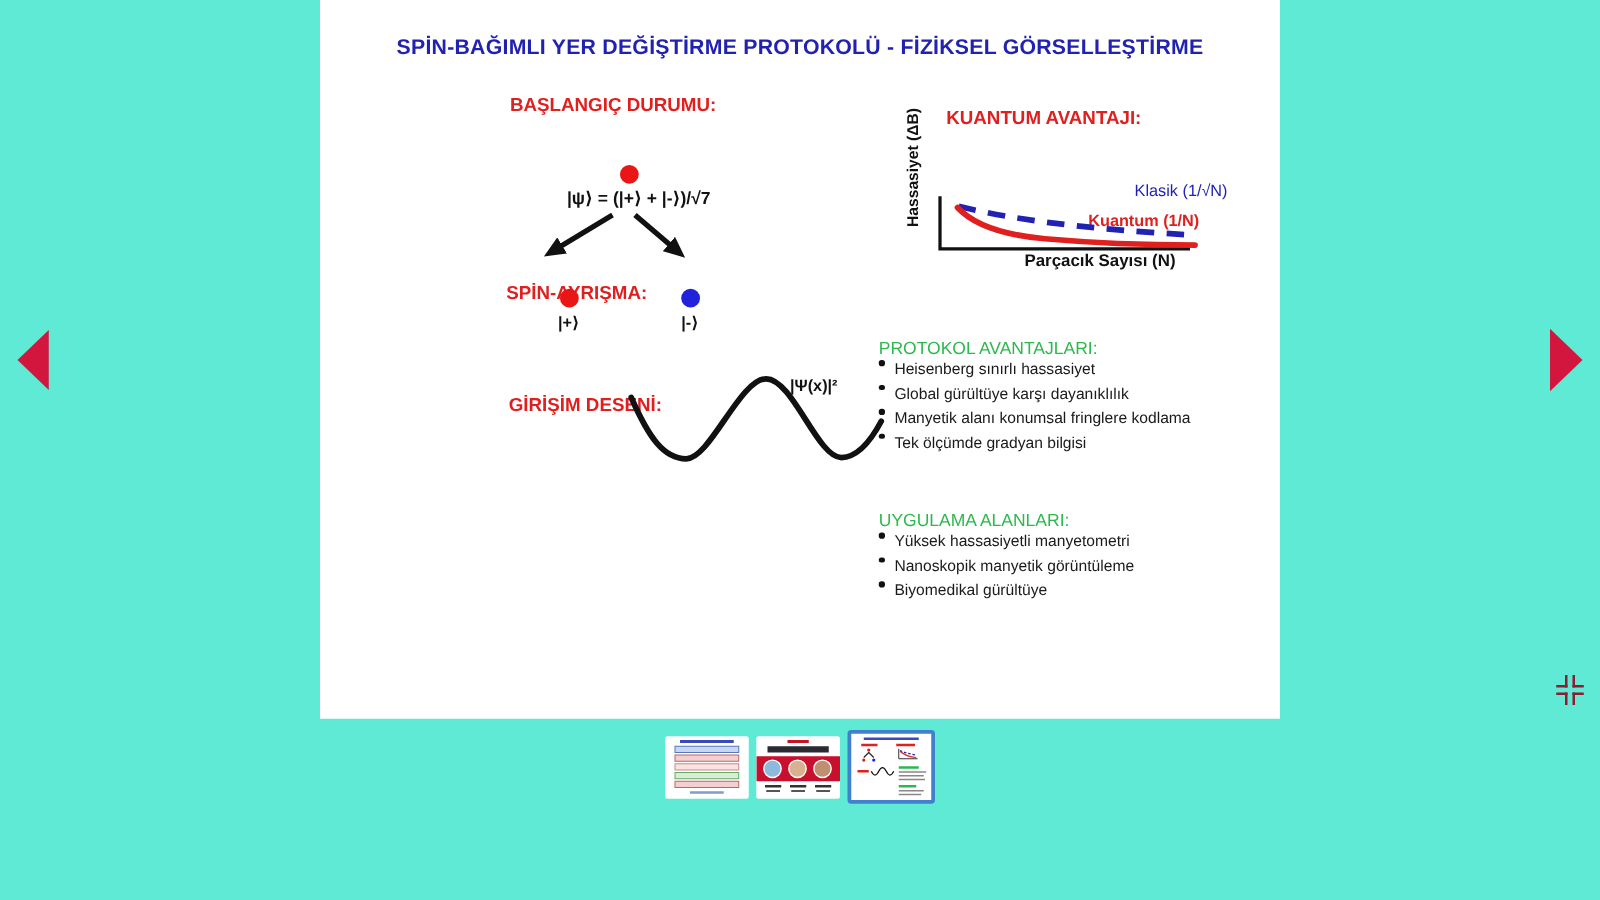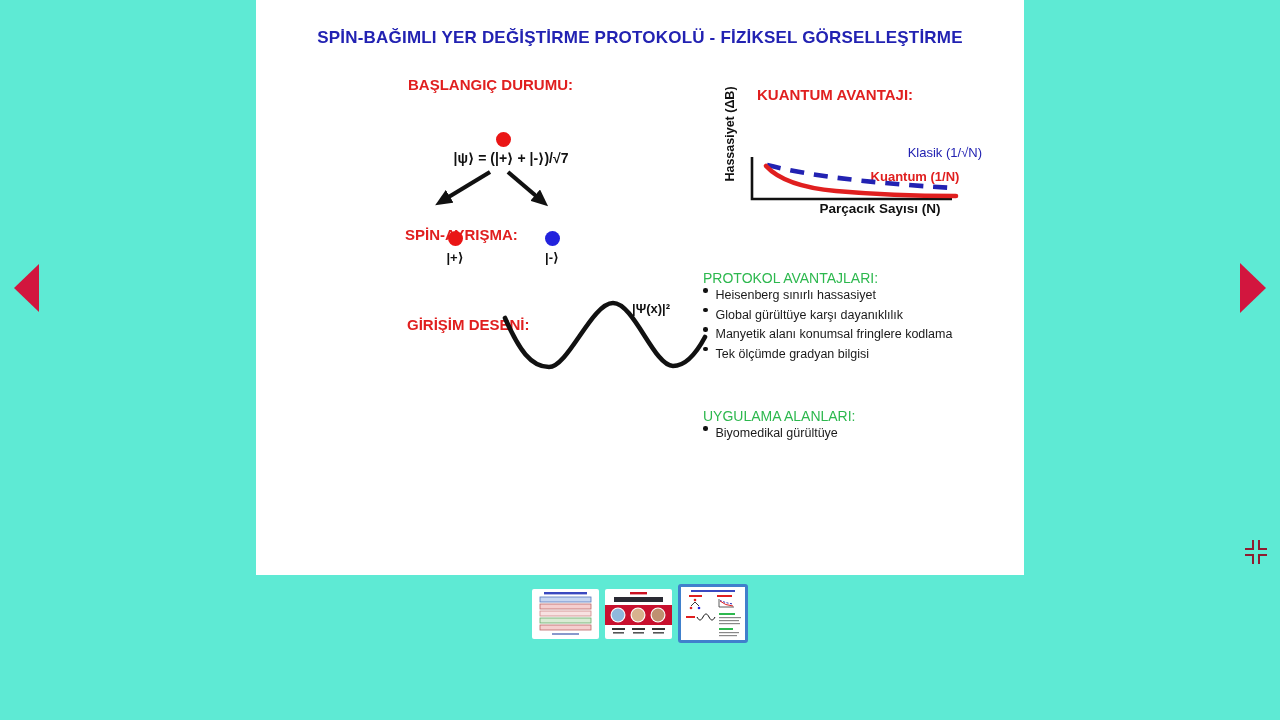--- a/index.html
+++ b/index.html
@@ -100,20 +100,28 @@
           <span>Manyetik alanı konumsal fringlere kodlama</span>
         </li>
       <li>
           <span class="bdot"></span>
           <span>Tek ölçümde gradyan bilgisi</span>
         </li>
     </ul>
 
     <div class="abs h-green" style="left:447px;top:408px;">UYGULAMA ALANLARI:</div>
     <ul class="blist" style="top:426px;">
+      <li>
+          <span class="bdot"></span>
+          <span>Yüksek hassasiyetli manyetometri</span>
+        </li>
+      <li>
+          <span class="bdot"></span>
+          <span>Nanoskopik manyetik görüntüleme</span>
+        </li>
       <li>
           <span class="bdot"></span>
           <span>Biyomedikal gürültüye</span>
         </li>
     </ul>
 
     <svg class="svg-overlay" viewBox="0 0 768 575">
       <defs>
         <marker id="ah" markerUnits="userSpaceOnUse" markerWidth="17" markerHeight="15" refX="9" refY="7.5" orient="auto">
           <path d="M0,0 L17,7.5 L0,15 Z" fill="#111"></path>

